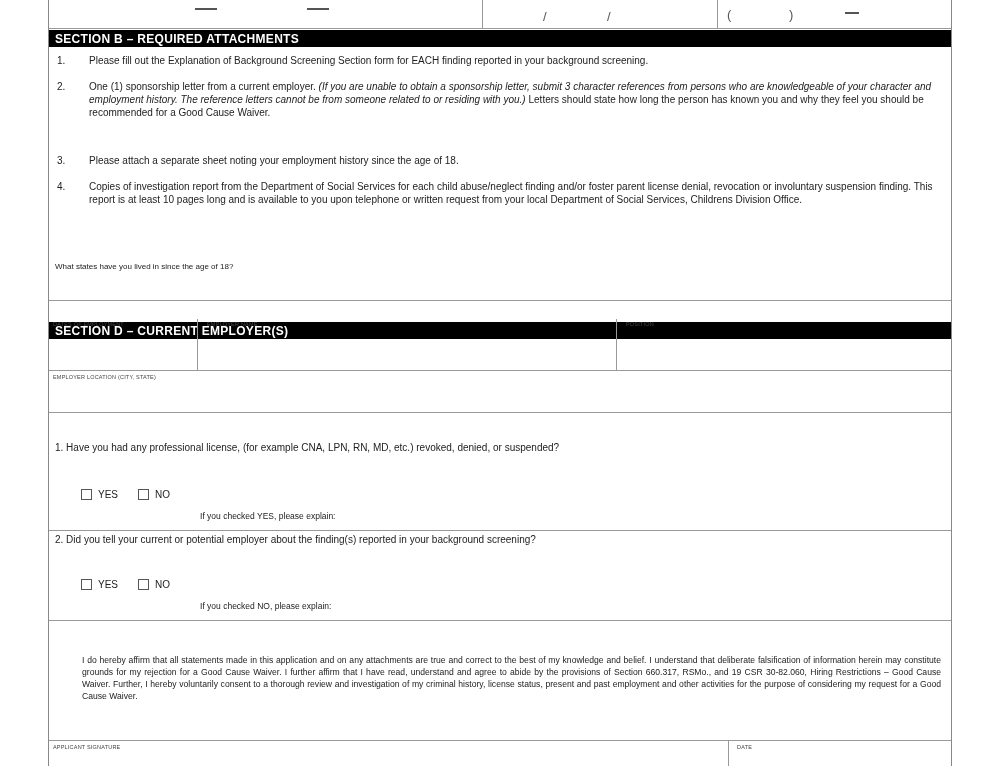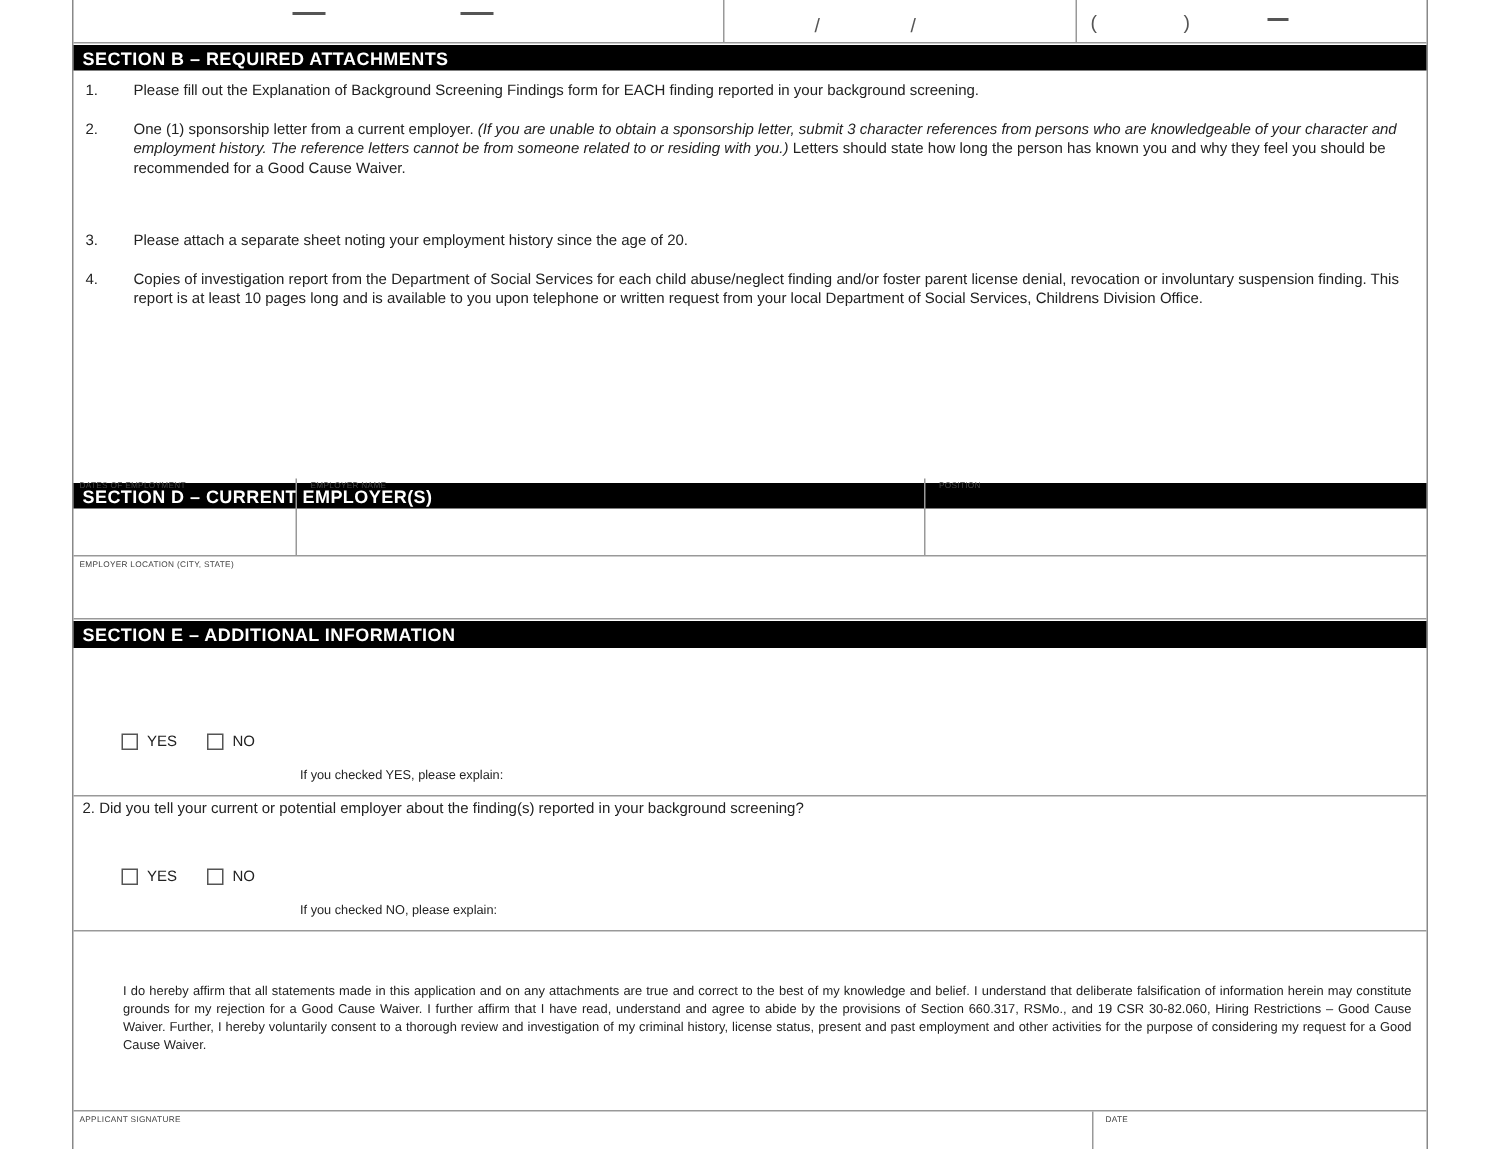--- a/index.html
+++ b/index.html
@@ -40,50 +40,53 @@
     <span class="slash" style="left:558px;top:9px;">/</span>
     <div class="vdiv" style="left:668px;"></div>
     <span class="paren" style="left:678px;top:7px;">(</span>
     <span class="paren" style="left:740px;top:7px;">)</span>
     <div class="dash" style="left:796px;top:12px;width:14px;height:1.5px;"></div>
   </div>
 
   <div class="sec-head" style="top:30px;height:17px;text-align:right;">SECTION B – REQUIRED ATTACHMENTS</div>
   <div class="item" style="top:54px;">
     <span class="num">1.</span>
-    <span class="txt">Please fill out the Explanation of Background Screening Findings form for EACH finding reported in your background screening.</span>
+    <span class="txt">Please fill out the Explanation of Background Screening Section form for EACH finding reported in your background screening.</span>
   </div>
   <div class="item" style="top:80px;">
     <span class="num">2.</span>
     <span class="txt"><span>One (1) sponsorship letter from a current employer.</span> <span class="ital">(If you are unable to obtain a sponsorship letter, submit 3 character references from persons who are knowledgeable of your character and employment history. The reference letters cannot be from someone related to or residing with you.)</span> <span>Letters should state how long the person has known you and why they feel you should be recommended for a Good Cause Waiver.</span></span>
   </div>
   <div class="item" style="top:154px;">
     <span class="num">3.</span>
-    <span class="txt">Please attach a separate sheet noting your employment history since the age of 20.</span>
+    <span class="txt">Please attach a separate sheet noting your employment history since the age of 18.</span>
   </div>
   <div class="item" style="top:180px;">
     <span class="num">4.</span>
     <span class="txt">Copies of investigation report from the Department of Social Services for each child abuse/neglect finding and/or foster parent license denial, revocation or involuntary suspension finding. This report is at least 10 pages long and is available to you upon telephone or written request from your local Department of Social Services, Childrens Division Office.</span>
   </div>
 
+  <div class="row hline" style="top:250px;height:51px;">
+    <span class="q" style="top:12px;font-size:8px;">What states have you lived in since the age of 18?</span>
+  </div>
 
   <div class="sec-head" style="top:302px;height:17px;margin-top:20px;">SECTION D – CURRENT EMPLOYER(S)</div>
   <div class="row hline" style="top:319px;height:52px;">
     <span class="small-label" style="left:4px;top:2px;">DATES OF EMPLOYMENT</span>
     <div class="vdiv" style="left:148px;"></div>
     <span class="small-label" style="left:158px;top:2px;">EMPLOYER NAME</span>
     <div class="vdiv" style="left:567px;"></div>
     <span class="small-label" style="left:577px;top:2px;">POSITION</span>
   </div>
   <div class="row hline" style="top:371px;height:42px;">
     <span class="small-label" style="left:4px;top:3px;">EMPLOYER LOCATION (CITY, STATE)</span>
   </div>
 
-  <div class="sec-head" style="top:414px;height:18px;">SECTION E – ADDITIONAL INFORMATION</div>
   <div class="row hline" style="top:432px;height:99px;">
+    <span class="q" style="top:10px;">1.  Have you had any professional license, (for example CNA, LPN, RN, MD, etc.) revoked, denied, or suspended?</span>
     <div class="cb-row" style="top:35px;">
       <span class="cb"></span>
       <span class="cb-label">YES</span>
       <span class="cb"></span>
       <span class="cb-label">NO</span>
       <span class="explain">If you checked YES, please explain:</span>
     </div>
   </div>
   <div class="row hline" style="top:531px;height:90px;">
     <span class="q" style="top:3px;">2.  Did you tell your current or potential employer about the finding(s) reported in your background screening?</span>

